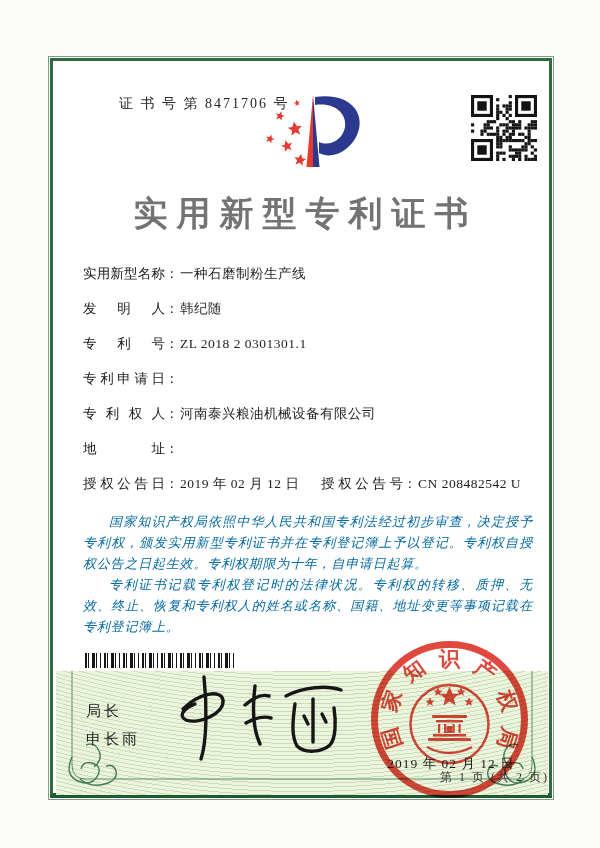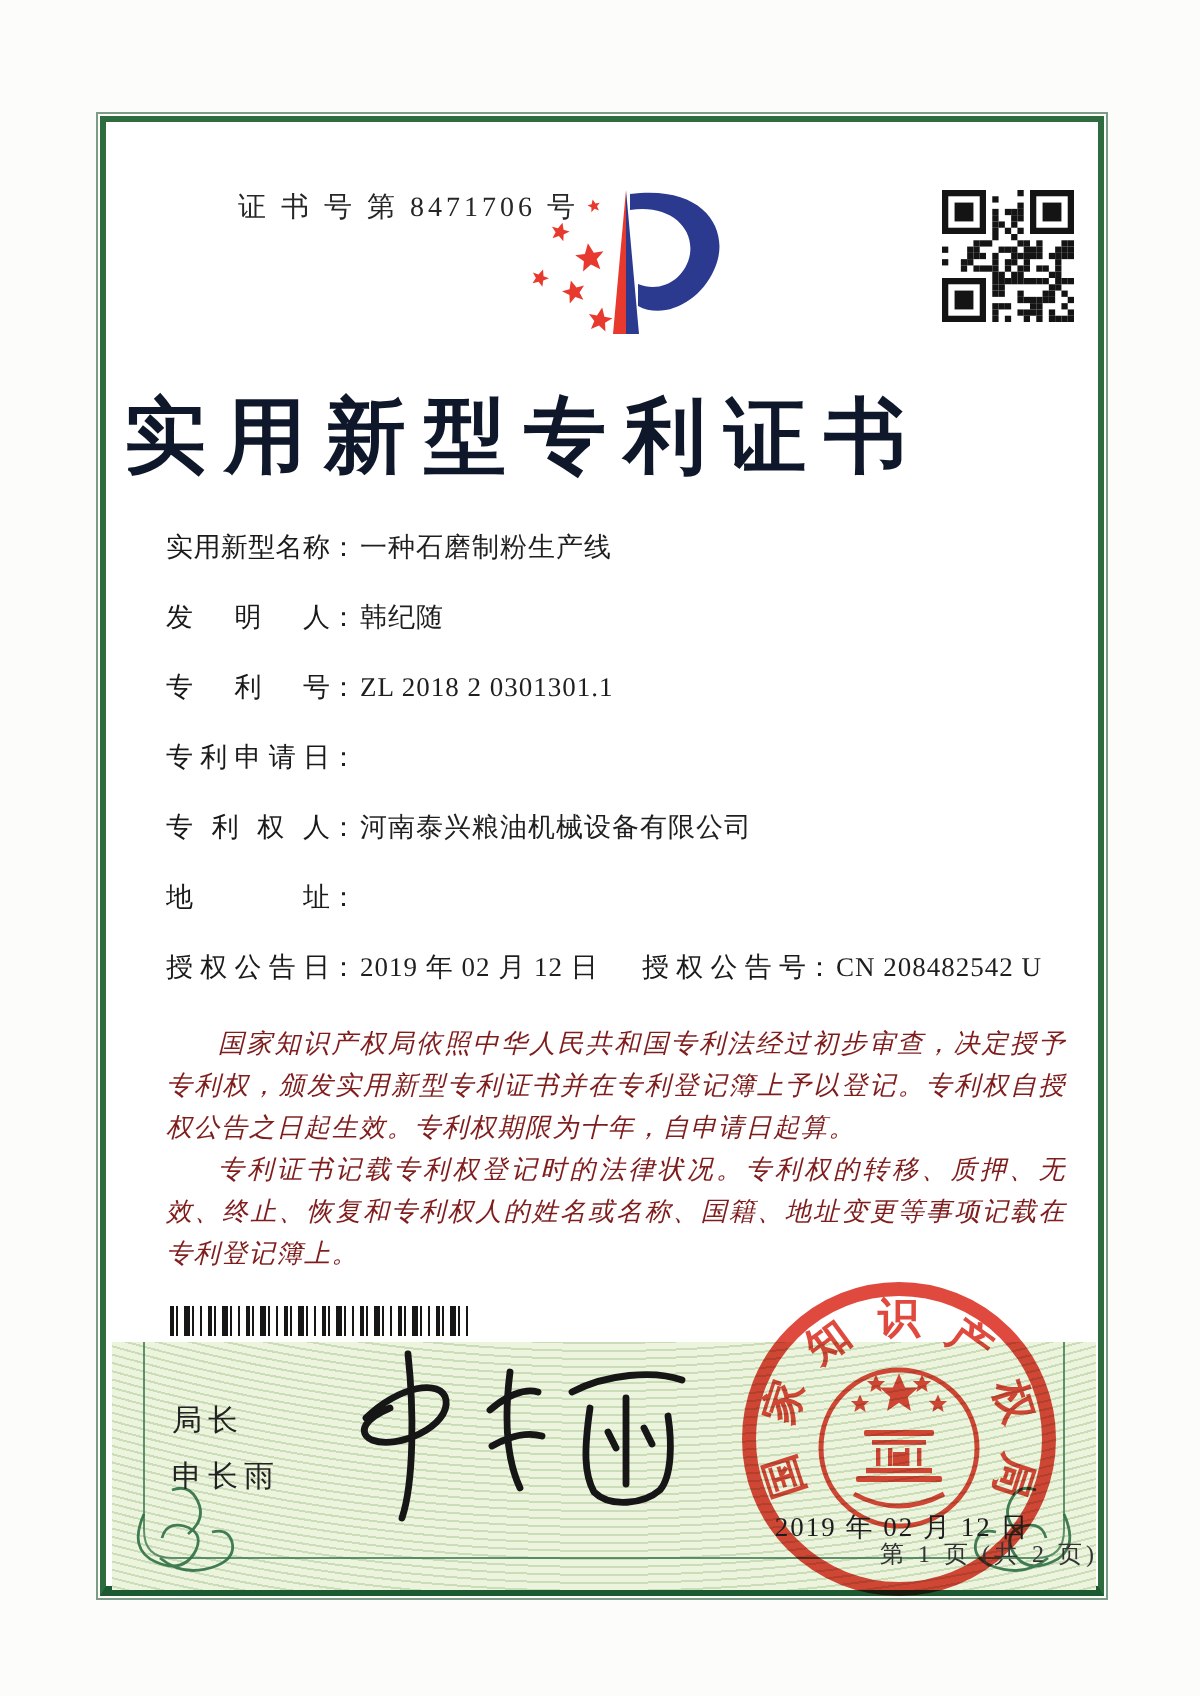--- a/index.html
+++ b/index.html
@@ -6,35 +6,35 @@
   .page{position:relative;width:600px;height:848px;background:#fcfcfa;overflow:hidden;
         font-family:"Liberation Serif", serif;color:#1f1f1f;}
   
   .frame{position:absolute;left:48px;top:56px;width:504px;height:742px;border:1px solid #7d9b86;}
   .frame-inner{position:absolute;inset:1px;border-style:solid;border-color:#2e6b3f;
                border-width:3px 3px 5px 3px;border-bottom-color:#1c5b31;background:#fff;}
   
   .cert-no{position:absolute;left:30px;top:34px;font-size:14px;letter-spacing:2px;color:#262626;margin-left:36px;}
   .logo{position:absolute;left:210px;top:28px;width:104px;height:84px;}
   .qr{position:absolute;left:418px;top:34px;width:66px;height:66px;}
-  .title{position:absolute;left:0;right:0;top:130px;text-align:left;font-size:41px;
-         font-weight:700;letter-spacing:9px;text-indent:9px;color:#0f172a;}
+  .title{position:absolute;left:0;right:0;top:130px;text-align:center;font-size:34px;
+         font-weight:700;letter-spacing:9px;text-indent:9px;color:#737373;}
   
   .fields{position:absolute;left:30px;top:202px;width:448px;font-size:13.5px;line-height:21px;}
   .field-row{display:flex;margin-bottom:14px;}
   .field-label{width:82px;flex:0 0 82px;color:#1a1a1a;}
   .spread{display:flex;justify-content:space-between;}
   .colon{width:15px;flex:0 0 15px;}
   .field-value{flex:1;letter-spacing:.5px;}
   .grant-row{display:flex;margin-bottom:0;}
   .grant-left{display:flex;width:238px;flex:0 0 238px;}
   .grant-right{display:flex;flex:1;}
   
   .paras{position:absolute;left:30px;top:450px;width:450px;font-size:13px;line-height:21px;
-         font-style:italic;text-align:justify;letter-spacing:.8px;color:#7f1d1d;}
+         font-style:italic;text-align:justify;letter-spacing:.8px;color:#0369a1;}
   .paras p{margin:0;text-indent:2em;}
   
   .barcode{position:absolute;left:32px;top:592px;width:152px;height:15px;
     background:repeating-linear-gradient(90deg,#161616 0 2px,#fff 2px 3px,#161616 3px 4px,#fff 4px 7px,
       #161616 7px 10px,#fff 10px 11px,#161616 11px 12px,#fff 12px 15px,#161616 15px 16px,#fff 16px 19px);}
   
   .green-panel{position:absolute;left:3px;top:610px;width:492px;height:124px;background-color:#ecf4de;
     background-image:repeating-radial-gradient(circle at 246px -860px,rgba(122,168,94,.30) 0 1px,rgba(122,168,94,0) 1px 4px);}
   .panel-deco{position:absolute;inset:0;width:100%;height:100%;}
   .signer{position:absolute;left:33px;top:636px;font-family:Liberation Sans, sans-serif;

